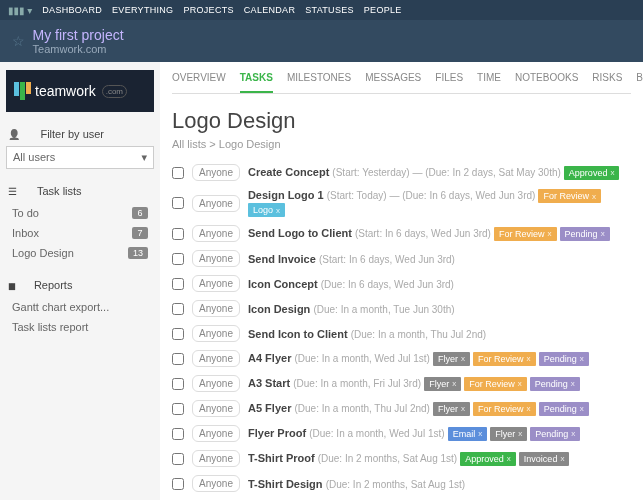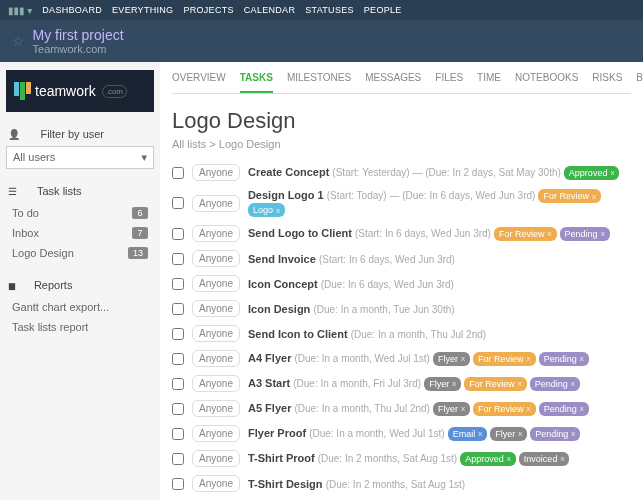--- a/index.html
+++ b/index.html
@@ -30,21 +30,21 @@
 .tabs span{color:#888;padding-bottom:8px;cursor:pointer}
 .tabs span.active{color:#3bb54a;border-bottom:2px solid #3bb54a;font-weight:bold}
 h1{font-size:22px;color:#444;font-weight:normal;margin:14px 0 4px}
 .crumb{font-size:11px;color:#999;margin-bottom:10px}
 .crumb a{color:#999;text-decoration:none}
 .task{display:flex;align-items:center;gap:8px;padding:4px 0;font-size:11px}
 .task input[type=checkbox]{width:12px;height:12px}
 .assignee{border:1px solid #ddd;padding:2px 6px;border-radius:6px;color:#888;font-size:10px;width:48px;text-align:center}
 .tname{color:#444;font-weight:bold}
 .tmeta{color:#aaa;font-size:10px}
-.tag{font-size:9px;padding:2px 5px;border-radius:6px;color:#fff;display:inline-flex;align-items:center;gap:3px}
+.tag{font-size:9px;padding:2px 5px;border-radius:1px;color:#fff;display:inline-flex;align-items:center;gap:3px}
 .tag .x{font-size:8px;opacity:.8}
 .t-approved{background:#3bb54a}.t-review{background:#f0ad4e}.t-logo{background:#5bc0de}.t-pending{background:#9b8ec7}.t-flyer{background:#888}.t-email{background:#5b8edb}.t-invoiced{background:#888}
 .icon-user::before{content:"👤";font-size:10px;filter:grayscale(1)}
 .icon-list::before{content:"☰";font-size:10px}
 .icon-chart::before{content:"▮▮";font-size:9px;letter-spacing:-2px}
 </style>
 </head>
 <body>
 
 <div class="topbar">

